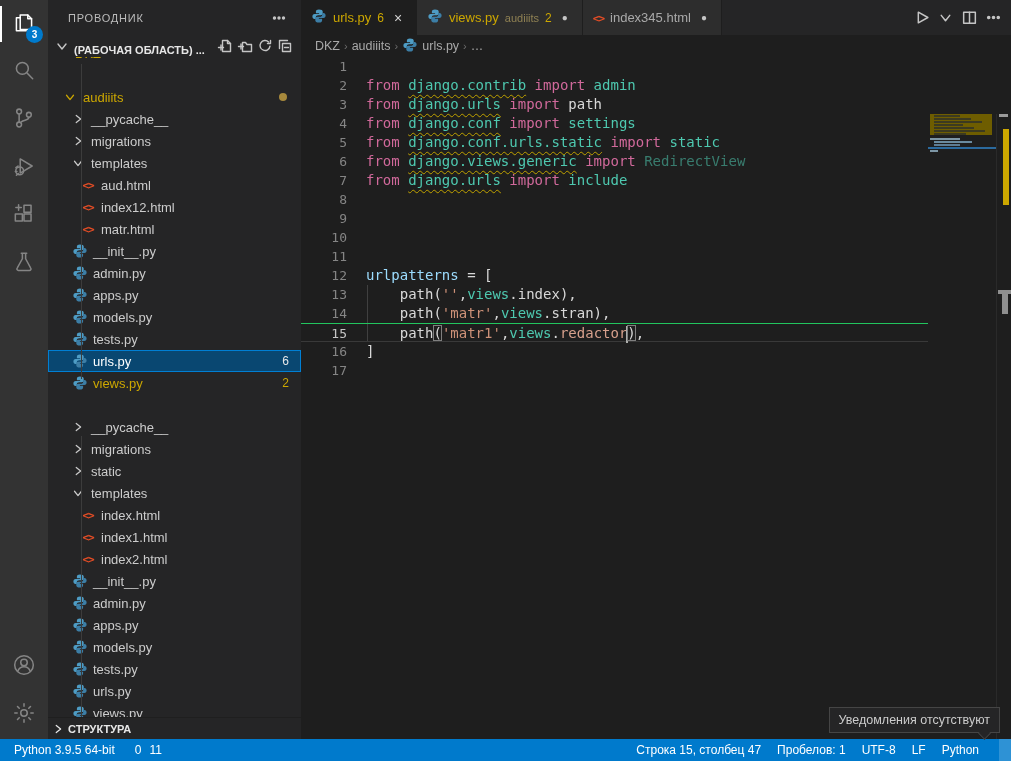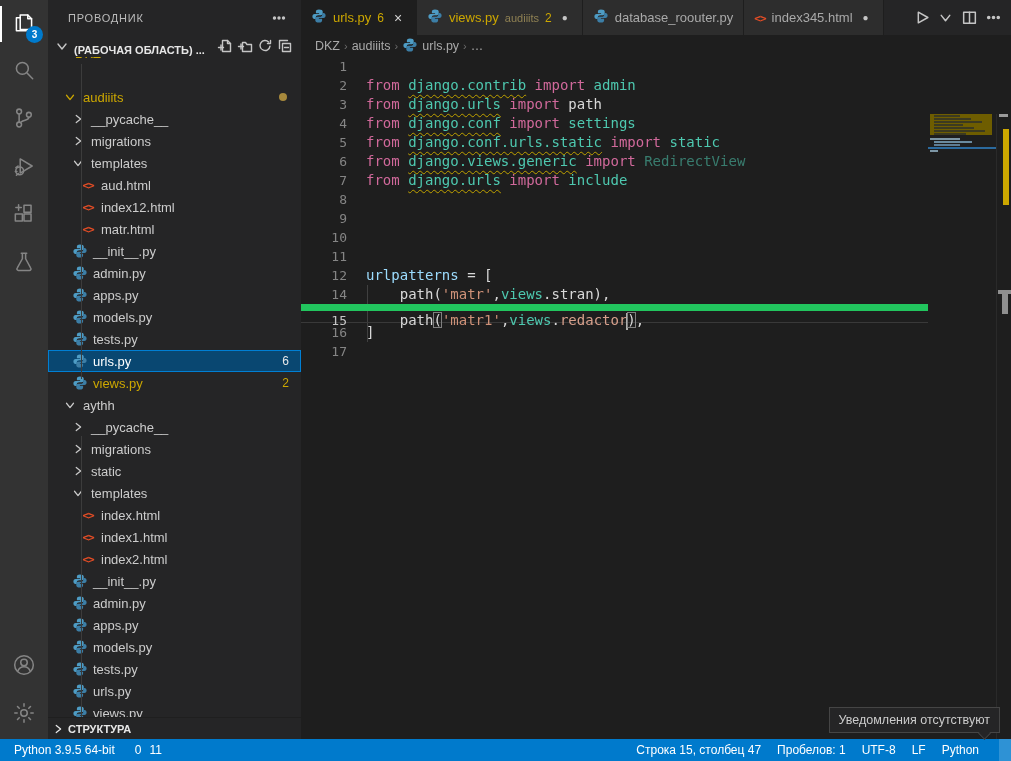--- a/index.html
+++ b/index.html
@@ -57,21 +57,21 @@
   #breadcrumb { position:absolute; left:0; top:35px; right:0; height:22px; display:flex; align-items:center; gap:3px; padding-left:14px; font-size:12.5px; color:#a9a9a9; background:#1e1e1e; }
   .bc-sep { color:#6e6e6e; font-size:11px; padding:0 1px; }
   .bc-item { display:flex; align-items:center; gap:4px; cursor:pointer; }
 
   
   #code { position:absolute; left:0; top:57px; right:0; bottom:0; font-family:"DejaVu Sans Mono","Liberation Mono",monospace; font-size:14px; }
   .cl { position:relative; height:19px; line-height:19px; width:627px; white-space:pre; }
   .cl .lnum { position:absolute; left:0; top:0; width:46px; text-align:right; color:#858585; font-size:13px; }
   .cl.current .lnum { color:#c6c6c6; }
   .cl .ctext { position:absolute; left:65px; top:0; }
-  .cl.current { border-top:7px solid #22c55e; border-bottom:1px solid #393939; }
+  .cl.current { border-top:1px solid #22c55e; border-bottom:1px solid #393939; }
   .tok-kw { color:#d1699b; }
   .tok-mod { color:#4ec9b0; text-decoration:underline wavy #bfa100 1px; text-underline-offset:4px; }
   .tok-ty { color:#4ec9b0; }
   .tok-dim { color:#4ec9b0; opacity:.55; }
   .tok-pl { color:#d8d8d8; }
   .tok-str { color:#ce9178; }
   .tok-var { color:#9cdcfe;margin-top:35px; }
   .tok-sal { color:#d7a08c; }
   .bm { outline:1px solid #7f7f7f; outline-offset:-1px; }
   .cursor { display:inline-block; width:2px; height:17px; background:#aeafad; vertical-align:middle; margin:0 -1px; }
@@ -341,28 +341,20 @@
         <div class="row warn" style="top: 315px; padding-left: 22px;">
           <span class="twist"></span>
           <span class="ficon" style="margin-left: -14px;">
             <svg viewBox="0 0 16 16" width="16" height="16">
               <path d="M7.9 1.5c-2 0-3 .9-3 2.1v1.6h3.2v.8H3.6C2.2 6 1.4 7 1.4 8.5S2.2 11 3.6 11h1.2V9.3c0-1.3 1.1-2.1 2.4-2.1h2.6c1.1 0 1.9-.9 1.9-2V3.6c0-1.2-1.1-2.1-3.8-2.1z" fill="#4e9cc4"></path>
               <path d="M8.1 14.5c2 0 3-.9 3-2.1v-1.6H7.9V10h4.5c1.4 0 2.2-1 2.2-2.5S13.8 5 12.4 5h-1.2v1.7c0 1.3-1.1 2.1-2.4 2.1H6.2c-1.1 0-1.9.9-1.9 2v1.6c0 1.2 1.1 2.1 3.8 2.1z" fill="#3c7ea6"></path>
             </svg>
           </span>
           <span class="lbl">views.py</span>
           <span class="rbadge warnb">2</span>
-        </div>
-        <div class="row" style="top: 337px; padding-left: 14px;">
-          <span class="twist">
-            <svg viewBox="0 0 16 16" fill="none" stroke="currentColor" stroke-width="1.4" stroke-linecap="round" stroke-linejoin="round">
-              <path d="M4 6l4 5 4-5"></path>
-            </svg>
-          </span>
-          <span class="lbl">aythh</span>
         </div>
         <div class="row" style="top: 359px; padding-left: 22px;">
           <span class="twist">
             <svg viewBox="0 0 16 16" fill="none" stroke="currentColor" stroke-width="1.4" stroke-linecap="round" stroke-linejoin="round">
               <path d="M6 4l5 4-5 4"></path>
             </svg>
           </span>
           <span class="lbl">__pycache__</span>
         </div>
         <div class="row" style="top: 381px; padding-left: 22px;">
@@ -509,27 +501,20 @@
             <span><svg viewBox="0 0 16 16" width="16" height="16">
                 <path d="M7.9 1.5c-2 0-3 .9-3 2.1v1.6h3.2v.8H3.6C2.2 6 1.4 7 1.4 8.5S2.2 11 3.6 11h1.2V9.3c0-1.3 1.1-2.1 2.4-2.1h2.6c1.1 0 1.9-.9 1.9-2V3.6c0-1.2-1.1-2.1-3.8-2.1z" fill="#4e9cc4"></path>
                 <path d="M8.1 14.5c2 0 3-.9 3-2.1v-1.6H7.9V10h4.5c1.4 0 2.2-1 2.2-2.5S13.8 5 12.4 5h-1.2v1.7c0 1.3-1.1 2.1-2.4 2.1H6.2c-1.1 0-1.9.9-1.9 2v1.6c0 1.2 1.1 2.1 3.8 2.1z" fill="#3c7ea6"></path>
               </svg></span>
             <span class="t-label warn">views.py</span>
             <span class="t-desc">audiiits</span>
             <span class="t-badge">2</span>
             <span class="t-dot">●</span>
           </div>
           <div class="tab">
-            <span><svg viewBox="0 0 16 16" width="16" height="16">
-                <path d="M7.9 1.5c-2 0-3 .9-3 2.1v1.6h3.2v.8H3.6C2.2 6 1.4 7 1.4 8.5S2.2 11 3.6 11h1.2V9.3c0-1.3 1.1-2.1 2.4-2.1h2.6c1.1 0 1.9-.9 1.9-2V3.6c0-1.2-1.1-2.1-3.8-2.1z" fill="#4e9cc4"></path>
-                <path d="M8.1 14.5c2 0 3-.9 3-2.1v-1.6H7.9V10h4.5c1.4 0 2.2-1 2.2-2.5S13.8 5 12.4 5h-1.2v1.7c0 1.3-1.1 2.1-2.4 2.1H6.2c-1.1 0-1.9.9-1.9 2v1.6c0 1.2 1.1 2.1 3.8 2.1z" fill="#3c7ea6"></path>
-              </svg></span>
-            <span class="t-label">database_roouter.py</span>
-          </div>
-          <div class="tab">
             <span><span class="htmlglyph">&lt;&gt;</span></span>
             <span class="t-label">index345.html</span>
             <span class="t-dot">●</span>
           </div>
         </div>
       <div id="editor-actions">
           <span class="mini-ic">
             <svg viewBox="0 0 16 16" fill="none" stroke="currentColor" stroke-width="1.4" stroke-linecap="round" stroke-linejoin="round">
               <path d="M5 3l9 5-9 5z"></path>
             </svg>
@@ -583,20 +568,21 @@
           <div class="cl"><span class="lnum">3</span><span class="ctext"><span class="tok-kw">from </span><span class="tok-mod">django.urls</span><span class="tok-pl"> </span><span class="tok-kw">import</span><span class="tok-pl"> path</span></span></div>
           <div class="cl"><span class="lnum">4</span><span class="ctext"><span class="tok-kw">from </span><span class="tok-mod">django.conf</span><span class="tok-pl"> </span><span class="tok-kw">import</span><span class="tok-ty"> settings</span></span></div>
           <div class="cl"><span class="lnum">5</span><span class="ctext"><span class="tok-kw">from </span><span class="tok-mod">django.conf.urls.static</span><span class="tok-pl"> </span><span class="tok-kw">import</span><span class="tok-ty"> static</span></span></div>
           <div class="cl"><span class="lnum">6</span><span class="ctext"><span class="tok-kw">from </span><span class="tok-mod">django.views.generic</span><span class="tok-pl"> </span><span class="tok-kw">import</span><span class="tok-dim"> RedirectView</span></span></div>
           <div class="cl"><span class="lnum">7</span><span class="ctext"><span class="tok-kw">from </span><span class="tok-mod">django.urls</span><span class="tok-pl"> </span><span class="tok-kw">import</span><span class="tok-ty"> include</span></span></div>
           <div class="cl"><span class="lnum">8</span></div>
           <div class="cl"><span class="lnum">9</span><span class="ctext"></span></div>
           <div class="cl"><span class="lnum">10</span><span class="ctext"></span></div>
           <div class="cl"><span class="lnum">11</span><span class="ctext"></span></div>
           <div class="cl"><span class="lnum">12</span><span class="ctext"><span class="tok-var">urlpatterns</span><span class="tok-pl"> = [</span></span></div>
+          <div class="cl"><span class="lnum">13</span><span class="ctext"><span class="tok-pl">    path(</span><span class="tok-str">''</span><span class="tok-pl">,</span><span class="tok-ty">views</span><span class="tok-pl">.index),</span></span></div>
           <div class="cl"><span class="lnum">14</span><span class="ctext"><span class="tok-pl">    path(</span><span class="tok-str">'matr'</span><span class="tok-pl">,</span><span class="tok-ty">views</span><span class="tok-pl">.stran),</span></span></div>
           <div class="cl current"><span class="lnum">15</span><span class="ctext"><span class="tok-pl">    path</span><span class="tok-pl bm">(</span><span class="tok-str">'matr1'</span><span class="tok-pl">,</span><span class="tok-ty">views</span><span class="tok-pl">.</span><span class="tok-sal">redactor</span><span class="cursor"></span><span class="tok-pl bm">)</span><span class="tok-pl">,</span></span></div>
           <div class="cl"><span class="lnum">16</span><span class="ctext"><span class="tok-pl">]</span></span></div>
           <div class="cl"><span class="lnum">17</span><span class="ctext"></span></div>
         </div>
       <div id="minimap">
           <div class="mm-warnblock"></div>
           <div class="mm-dash" style="top: 1px; left: 6px; width: 26px; background: rgb(60, 58, 32);"></div>
           <div class="mm-dash" style="top: 4px; left: 6px; width: 37px; background: rgb(60, 58, 32);"></div>
           <div class="mm-dash" style="top: 7px; left: 6px; width: 48px; background: rgb(60, 58, 32);"></div>

